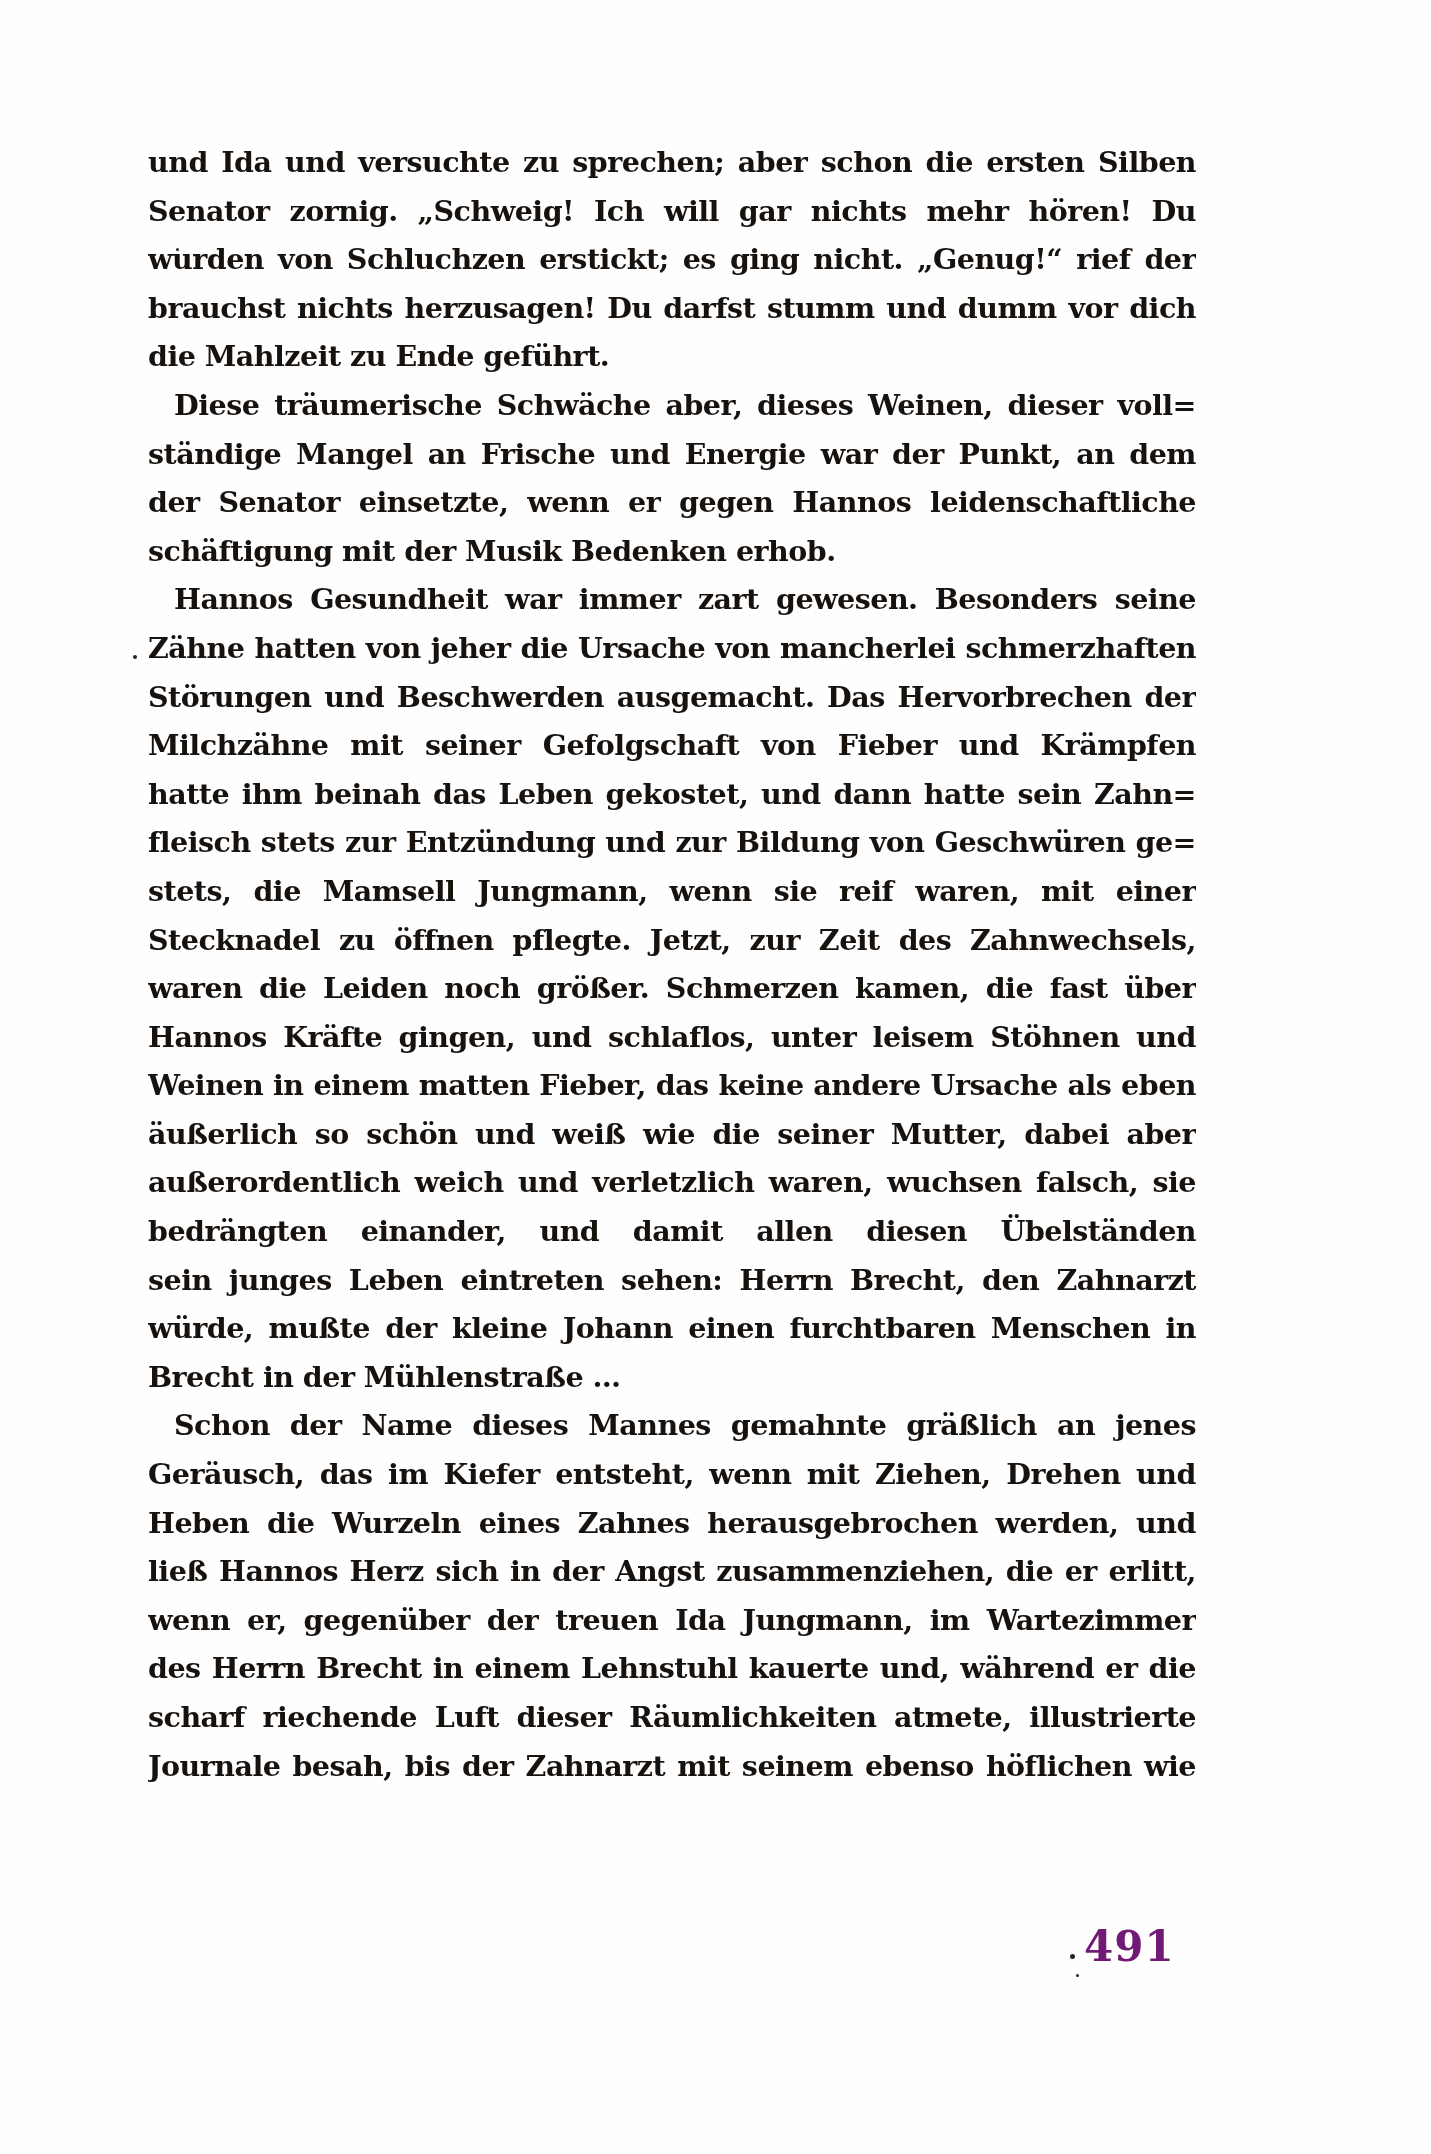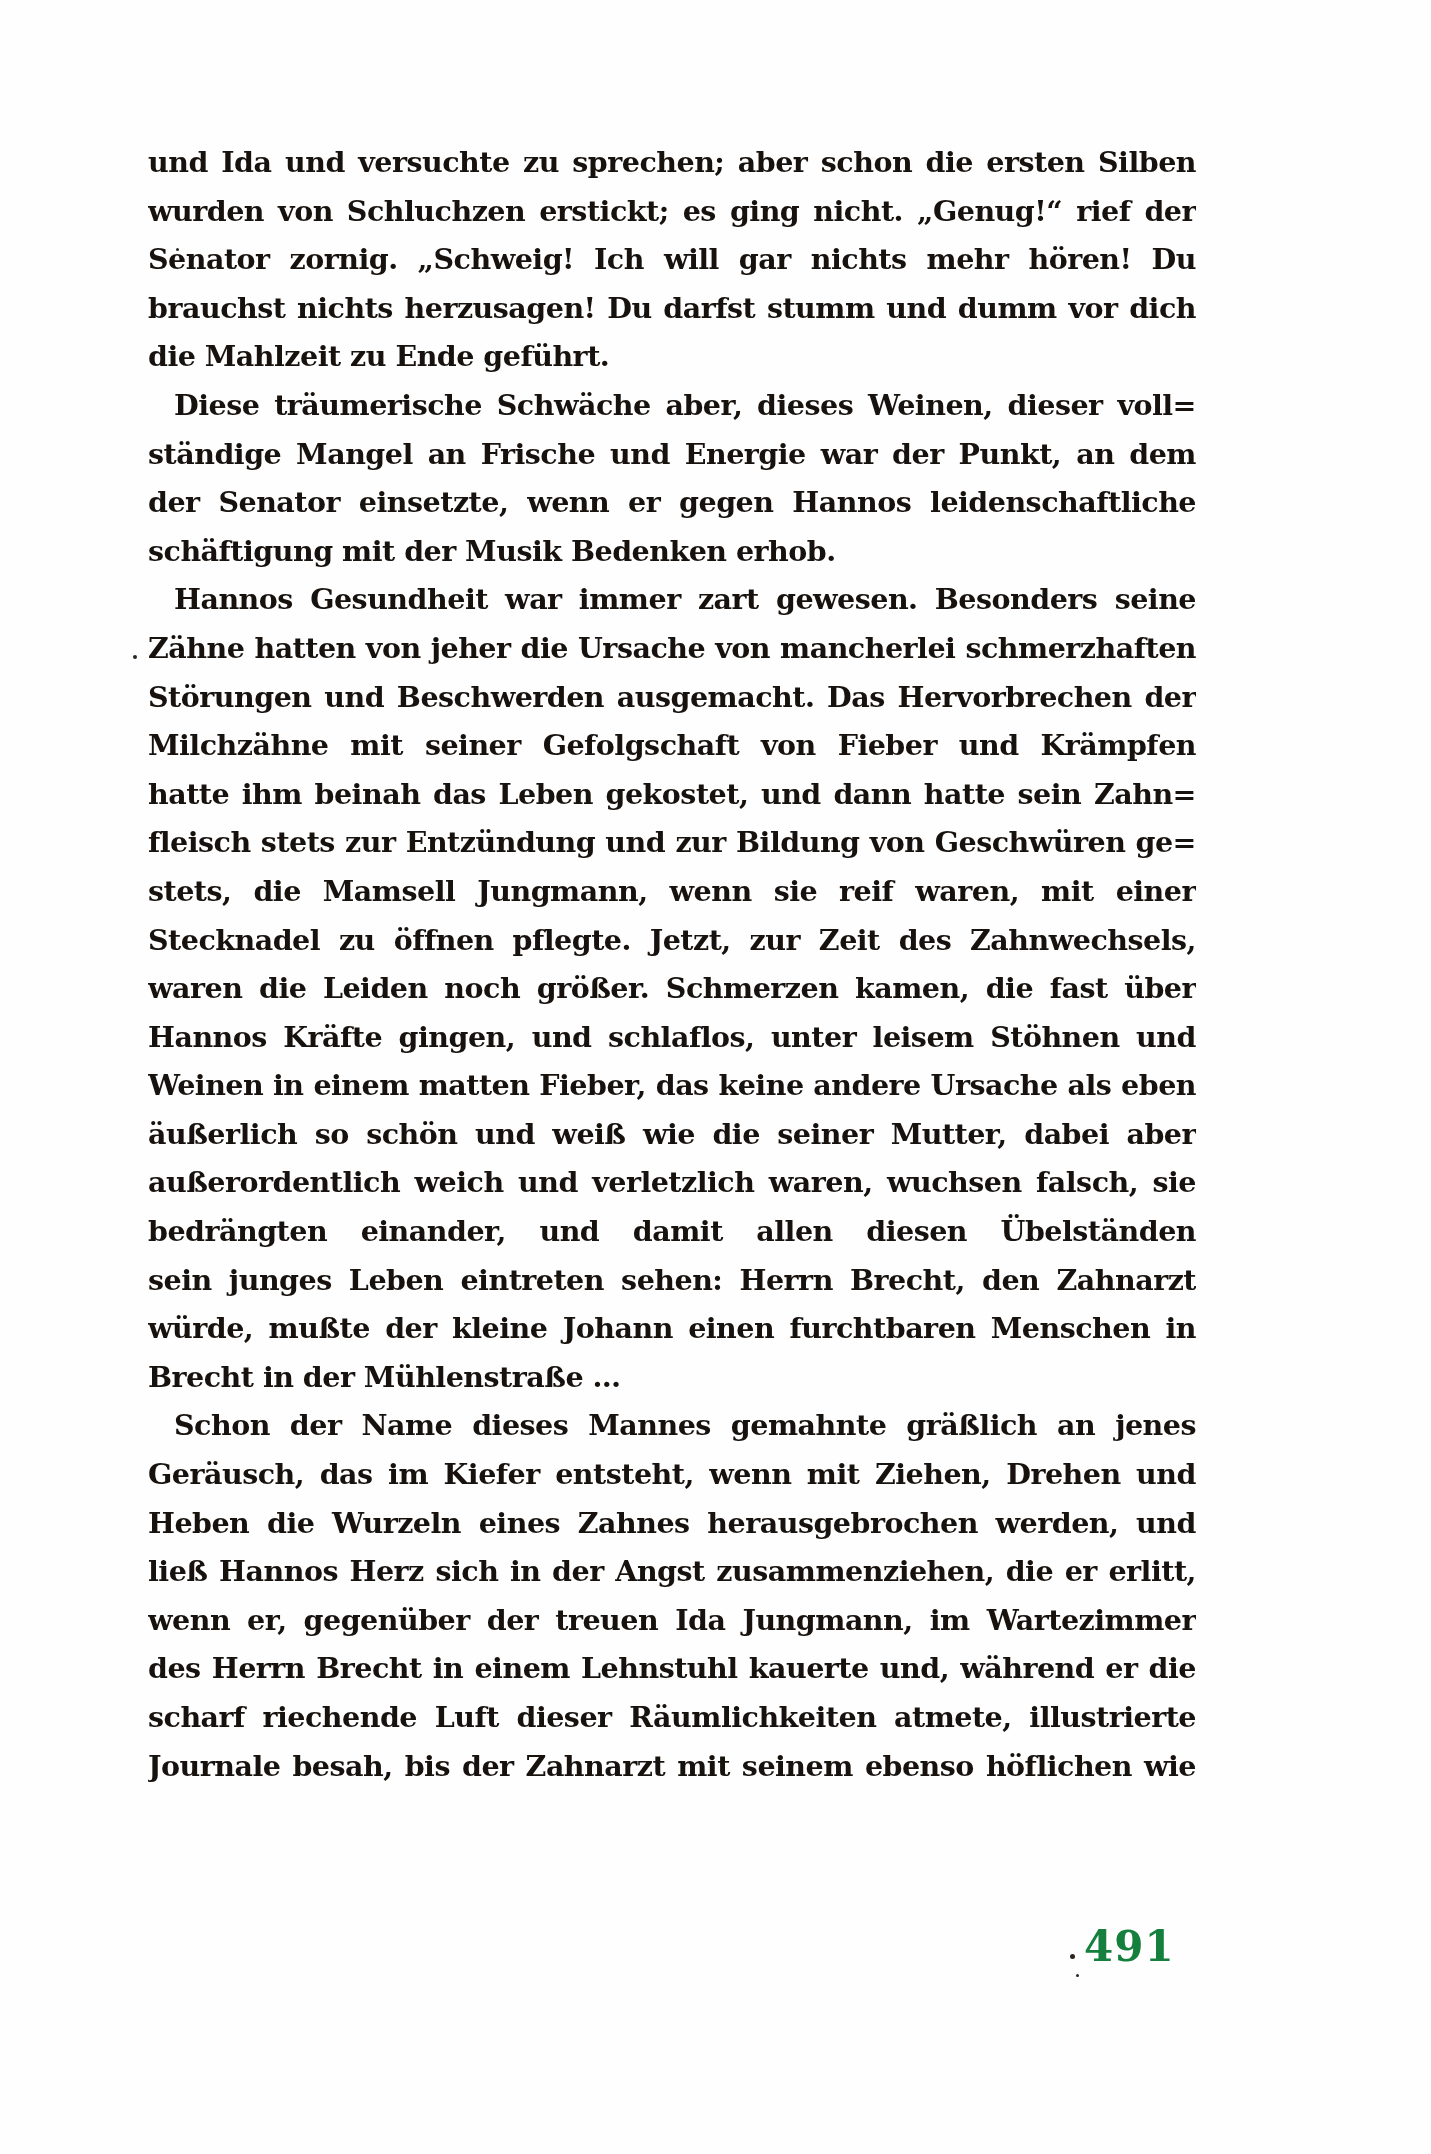--- a/index.html
+++ b/index.html
@@ -40,43 +40,43 @@
   .line.first { text-indent: 26px; }
   .line.last { text-align-last: left; }
   .page-number {
     position: absolute;
     left: 1084px;
     top: 1926px;
     font-size: 42px;
     font-weight: 700;
     letter-spacing: 1px;
     line-height: 42px;
-    color: #15803d;
+    color: #701a75;
   }
   .speck {
     position: absolute;
     background: #2a241e;
     border-radius: 50%;
   }
   .speck-1 { left: 133px; top: 655px;  width: 4px; height: 4px; }
   .speck-2 { left: 1070px; top: 1954px; width: 5px; height: 5px; }
   .speck-3 { left: 1076px; top: 1974px; width: 3px; height: 3px; }
   .speck-4 { left: 176px; top: 248px;  width: 3px; height: 3px; }
 </style>
 </head>
 <body>
 
 <div class="scan-page">
 
   <div class="text-block">
 
     <div class="paragraph">
       <p class="line">und Ida und versuchte zu sprechen; aber schon die ersten Silben</p>
+      <p class="line">Senator zornig. „Schweig! Ich will gar nichts mehr hören! Du</p>
       <p class="line">wurden von Schluchzen erstickt; es ging nicht. „Genug!“ rief der</p>
-      <p class="line">Senator zornig. „Schweig! Ich will gar nichts mehr hören! Du</p>
       <p class="line">brauchst nichts herzusagen! Du darfst stumm und dumm vor dich</p>
       <p class="line last">die Mahlzeit zu Ende geführt.</p>
     </div>
 
     <div class="paragraph">
       <p class="line first">Diese träumerische Schwäche aber, dieses Weinen, dieser voll=</p>
       <p class="line">ständige Mangel an Frische und Energie war der Punkt, an dem</p>
       <p class="line">der Senator einsetzte, wenn er gegen Hannos leidenschaftliche Be=</p>
       <p class="line last">schäftigung mit der Musik Bedenken erhob.</p>
     </div>

